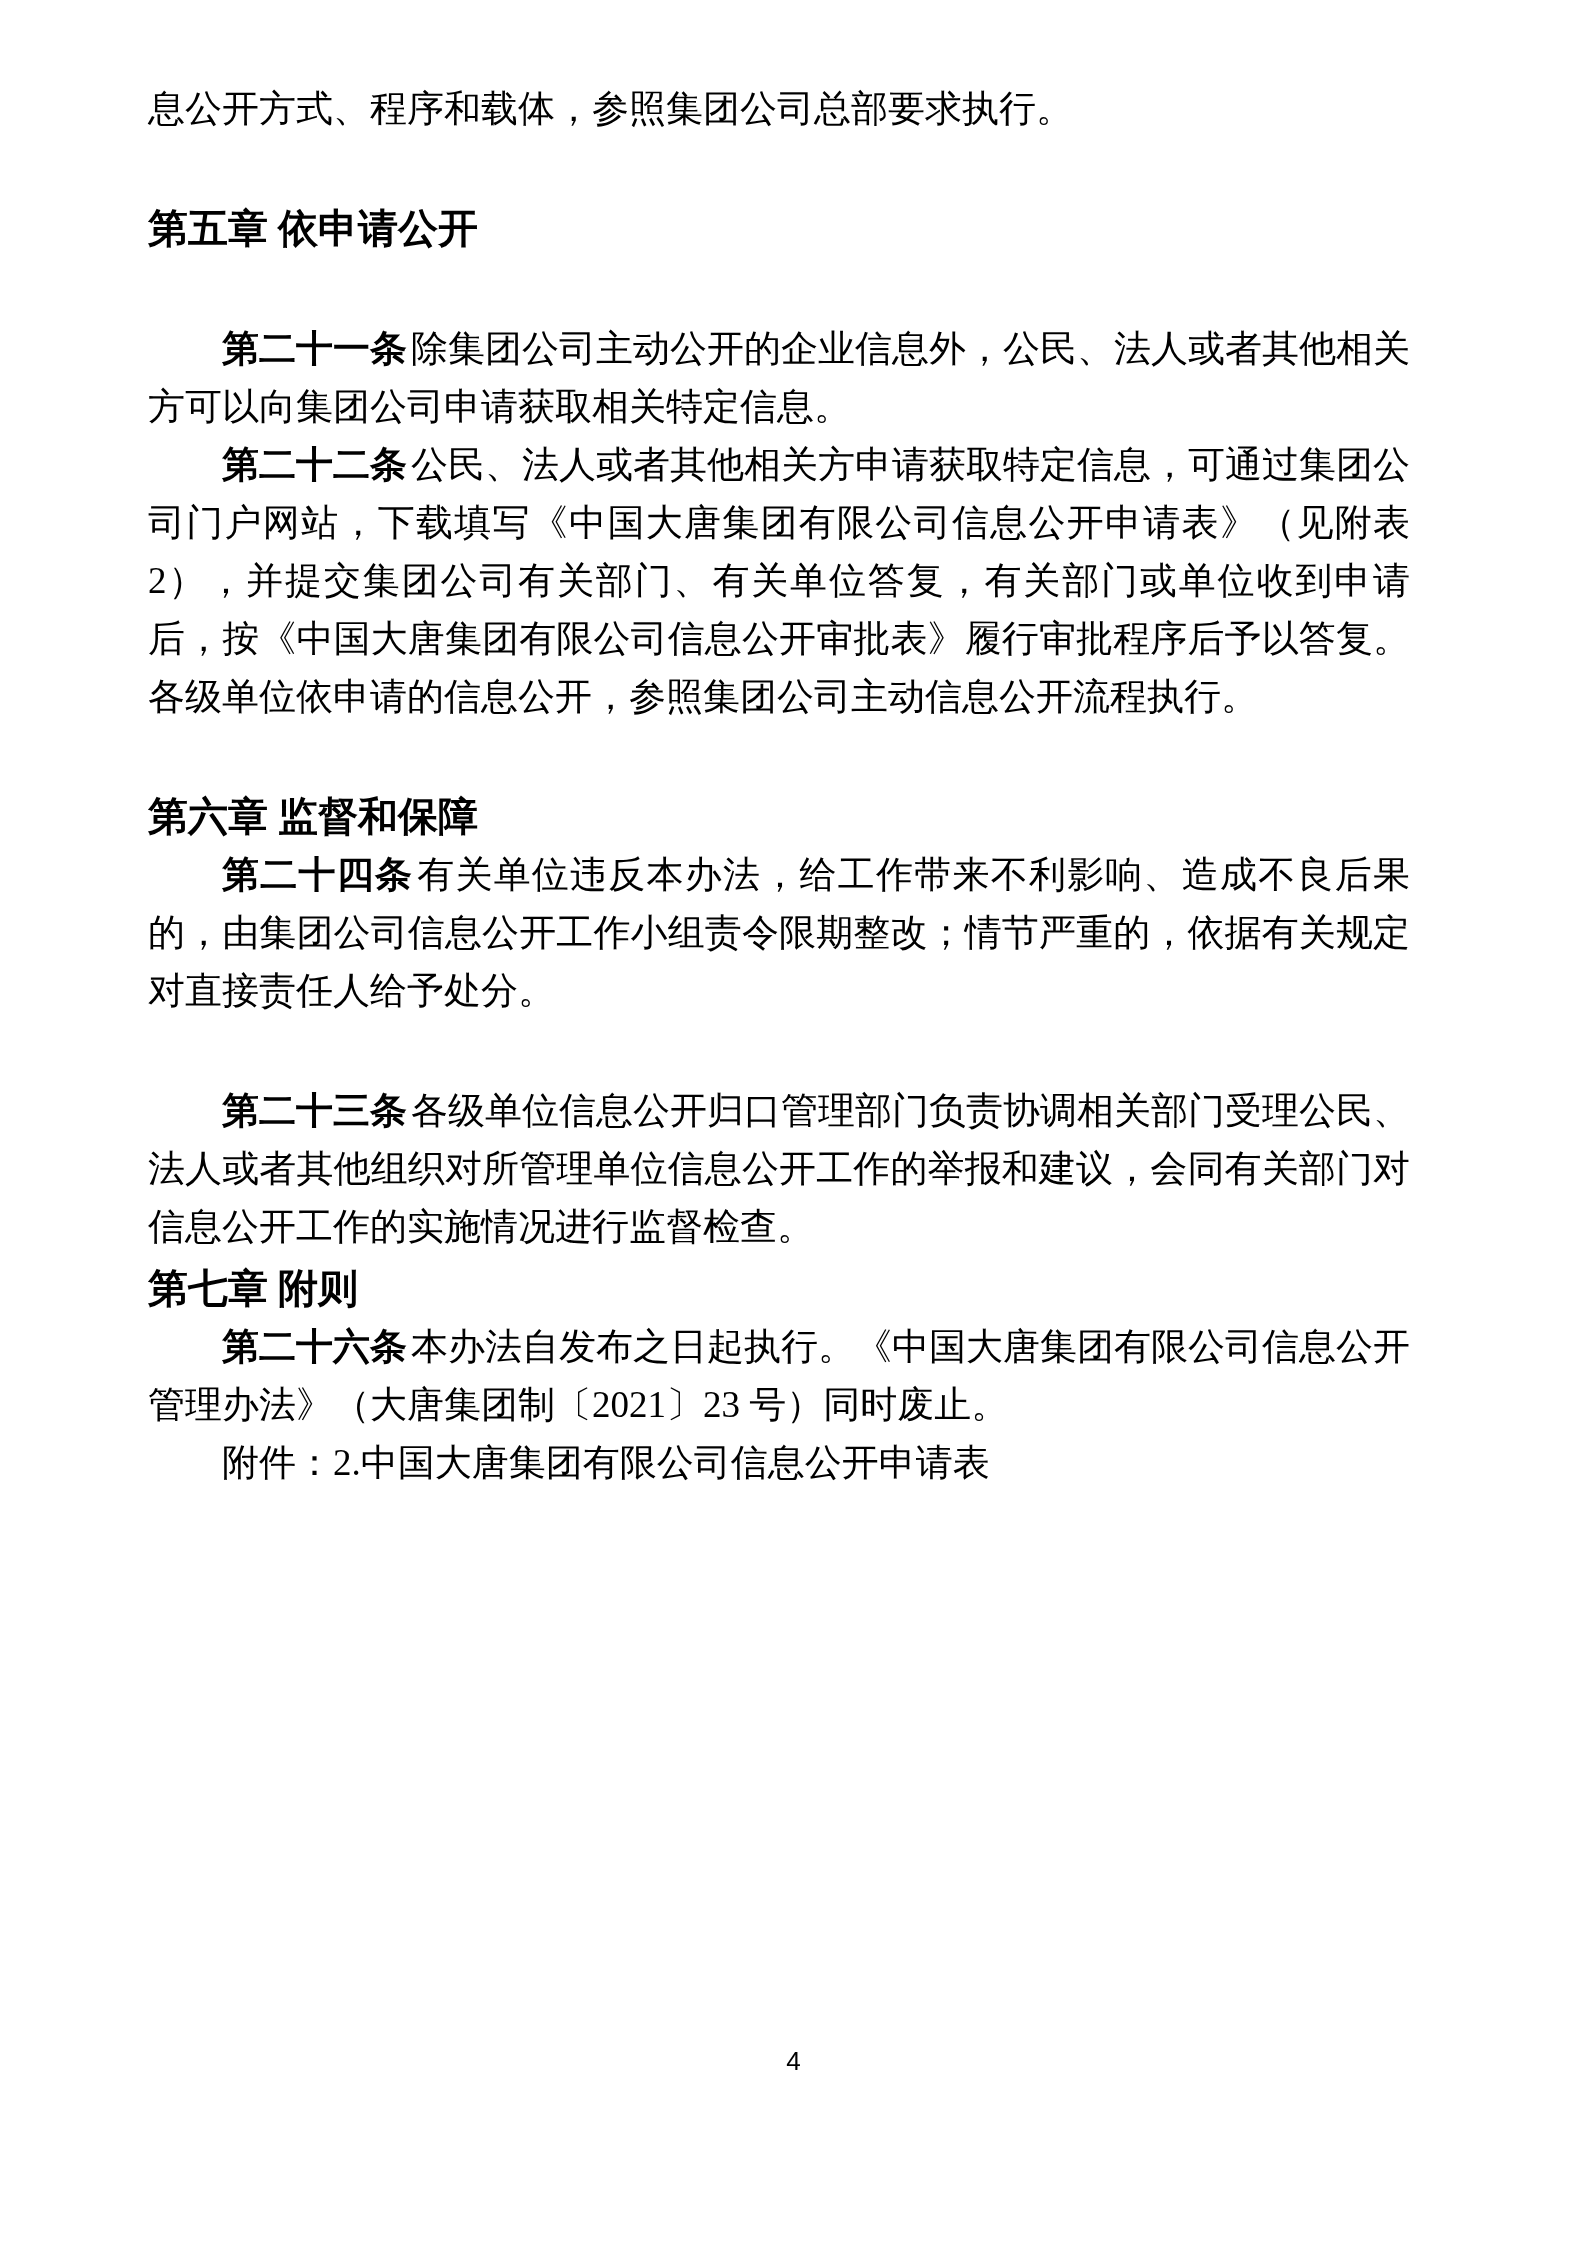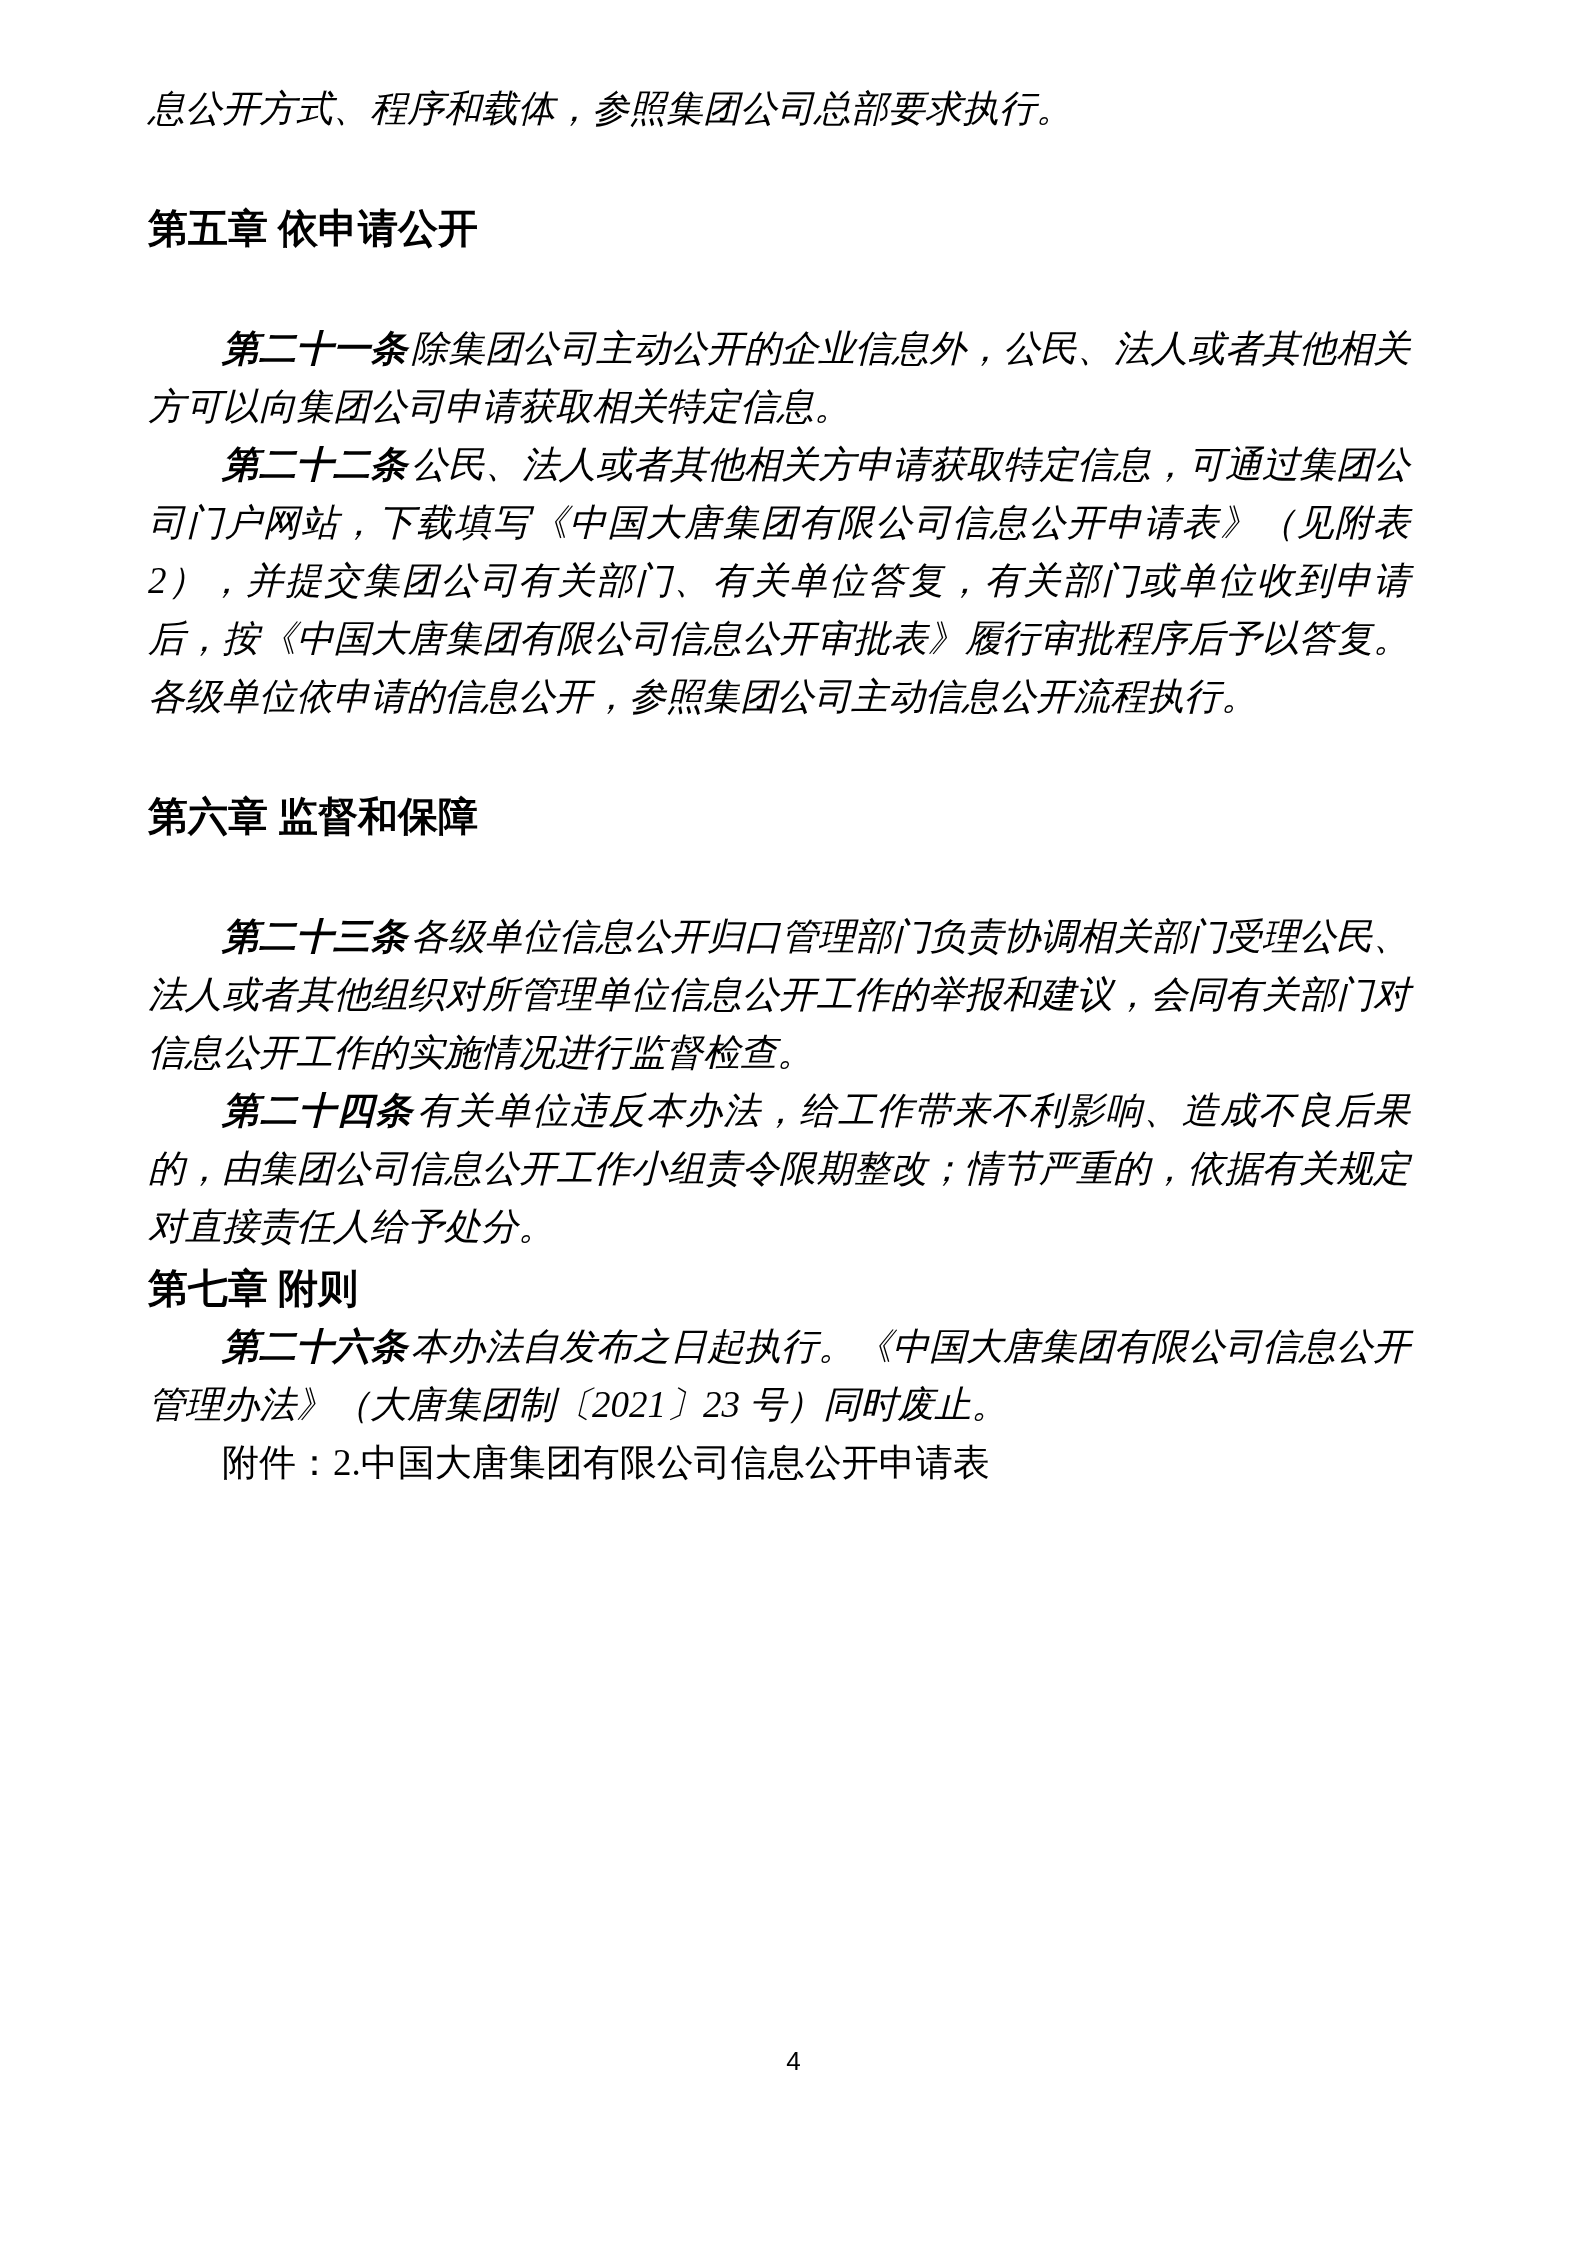--- a/index.html
+++ b/index.html
@@ -16,21 +16,20 @@
   }
   .page-content {
     position: absolute;
     left: 148px;
     top: 0;
     width: 1262px;
     padding-top: 80px;
   }
   p {
     margin: 0;
-    font-style: italic;
   }
   .body-text {
     font-size: 37px;
     line-height: 58px;
     text-align: justify;
     text-justify: inter-ideograph;
   }
   .indent {
     text-indent: 74px;
   }
@@ -79,23 +78,23 @@
   <p class="body-text">息公开方式、程序和载体，参照集团公司总部要求执行。</p>
 
   <h2 class="chapter-heading">第五章 依申请公开</h2>
 
   <p class="body-text indent sp-before"><span class="art-lead">第二十一条</span><span>除集团公司主动公开的企业信息外，公民、法人或者其他相关方可以向集团公司申请获取相关特定信息。</span></p>
 
   <p class="body-text indent"><span class="art-lead">第二十二条</span><span>公民、法人或者其他相关方申请获取特定信息，可通过集团公司门户网站，下载填写《中国大唐集团有限公司信息公开申请表》（见附表 2），并提交集团公司有关部门、有关单位答复，有关部门或单位收到申请后，按《中国大唐集团有限公司信息公开审批表》履行审批程序后予以答复。各级单位依申请的信息公开，参照集团公司主动信息公开流程执行。</span></p>
 
   <h2 class="chapter-heading">第六章 监督和保障</h2>
 
+  <p class="body-text indent"><span class="art-lead">第二十四条</span><span>有关单位违反本办法，给工作带来不利影响、造成不良后果的，由集团公司信息公开工作小组责令限期整改；情节严重的，依据有关规定对直接责任人给予处分。</span></p>
+
   <p class="body-text indent sp-before"><span class="art-lead">第二十三条</span><span>各级单位信息公开归口管理部门负责协调相关部门受理公民、法人或者其他组织对所管理单位信息公开工作的举报和建议，会同有关部门对信息公开工作的实施情况进行监督检查。</span></p>
-
-  <p class="body-text indent"><span class="art-lead">第二十四条</span><span>有关单位违反本办法，给工作带来不利影响、造成不良后果的，由集团公司信息公开工作小组责令限期整改；情节严重的，依据有关规定对直接责任人给予处分。</span></p>
 
   <h2 class="chapter-heading compact">第七章 附则</h2>
 
 
   <p class="body-text indent"><span class="art-lead">第二十六条</span><span>本办法自发布之日起执行。《中国大唐集团有限公司信息公开管理办法》（大唐集团制〔2021〕23 号）同时废止。</span></p>
 
   <div class="attachment-block">
     <span class="att-label">附件：</span>
     <div class="att-items">
       <div>2.中国大唐集团有限公司信息公开申请表</div>

